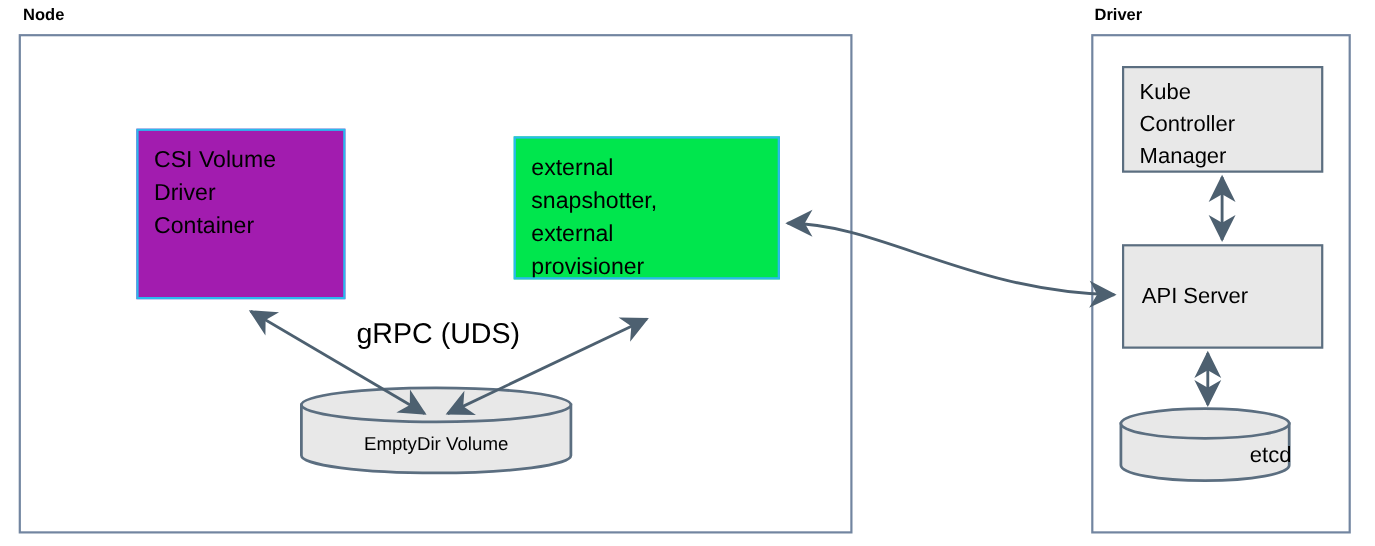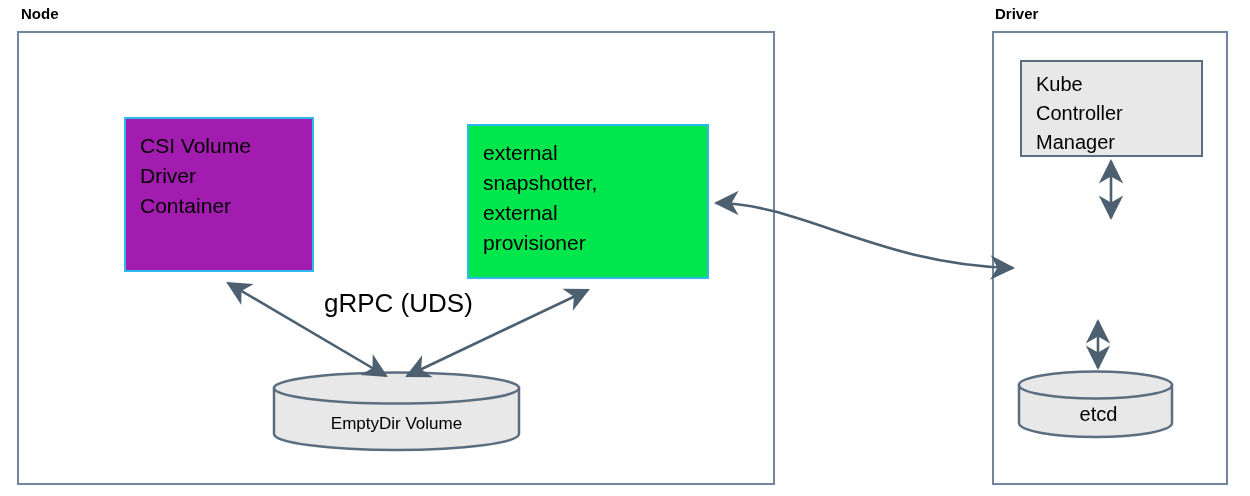--- a/index.html
+++ b/index.html
@@ -112,50 +112,51 @@
 
   <div class="abs group-label" style="left:21px; top:5px;">Node</div>
 
   <div class="abs group-box" style="left:17px; top:31px; width:758px; height:454px;"></div>
 
 
   <div class="abs proc-box proc-orange" style="left:124px; top:117px; width:190px; height:155px;">CSI Volume
 Driver
 Container</div>
 
-  <div class="abs proc-box proc-green" style="left:467px; top:124px; width:242px; height:155px;">external
+  <div class="abs proc-box proc-green" style="left:467px; top:124px; width:242px; height:130px;">external
 snapshotter,
 external
 provisioner</div>
 
-  <div class="abs cyl-wrap" style="left:272px; top:371px; width:249px; height:82px;">
+  <div class="abs cyl-wrap" style="left:272px; top:351px; width:249px; height:82px;">
     <svg width="249" height="82" viewBox="0 0 249 82">
       <path d="M2,17 L2,63 A122.5,16 0 0 0 247,63 L247,17 Z" fill="#E8E8E8" stroke="#5B6E80" stroke-width="2.5"></path>
       <ellipse cx="124.5" cy="17" rx="122.5" ry="15.5" fill="#E8E8E8" stroke="#5B6E80" stroke-width="2.5"></ellipse>
     </svg>
     <div class="cyl-label" style="top:43px; font-size:17px;">EmptyDir Volume</div>
   </div>
 
   <div class="abs edge-label" style="left:324px; top:292px;">gRPC (UDS)</div>
 
   <div class="abs group-label" style="left:995px; top:5px;">Driver</div>
 
   <div class="abs group-box" style="left:992px; top:31px; width:236px; height:454px;"></div>
 
   <div class="abs proc-box proc-gray" style="left:1020px; top:60px; width:183px; height:97px;">Kube
 Controller
 Manager</div>
 
+  <div class="abs proc-box proc-gray center-v" style="left:1020px; top:222px; width:183px; height:95px;">API Server</div>
 
   <div class="abs cyl-wrap" style="left:1017px; top:370px; width:157px; height:70px;">
     <svg width="157" height="70" viewBox="0 0 157 70">
       <path d="M2,15 L2,53 A76.5,14 0 0 0 155,53 L155,15 Z" fill="#E8E8E8" stroke="#5B6E80" stroke-width="2.5"></path>
       <ellipse cx="78.5" cy="15" rx="76.5" ry="13.5" fill="#E8E8E8" stroke="#5B6E80" stroke-width="2.5"></ellipse>
     </svg>
-    <div class="cyl-label" style="top:33px; font-size:20px; text-align:center; padding-left:6px; box-sizing:border-box;">etcd</div>
+    <div class="cyl-label" style="top:33px; font-size:20px; text-align:right; padding-left:6px; box-sizing:border-box;">etcd</div>
   </div>
 
   <svg class="overlay" viewBox="0 0 1250 496">
     <defs>
       <marker id="ah" markerWidth="11" markerHeight="11" refX="9.2" refY="5.5" orient="auto" markerUnits="strokeWidth">
         <path d="M0.5,0.8 L10,5.5 L0.5,10.2 L3.2,5.5 Z" fill="#4D6070"></path>
       </marker>
       <marker id="ah-start" markerWidth="11" markerHeight="11" refX="1.8" refY="5.5" orient="auto" markerUnits="strokeWidth">
         <path d="M10.5,0.8 L1,5.5 L10.5,10.2 L7.8,5.5 Z" fill="#4D6070"></path>
       </marker>

